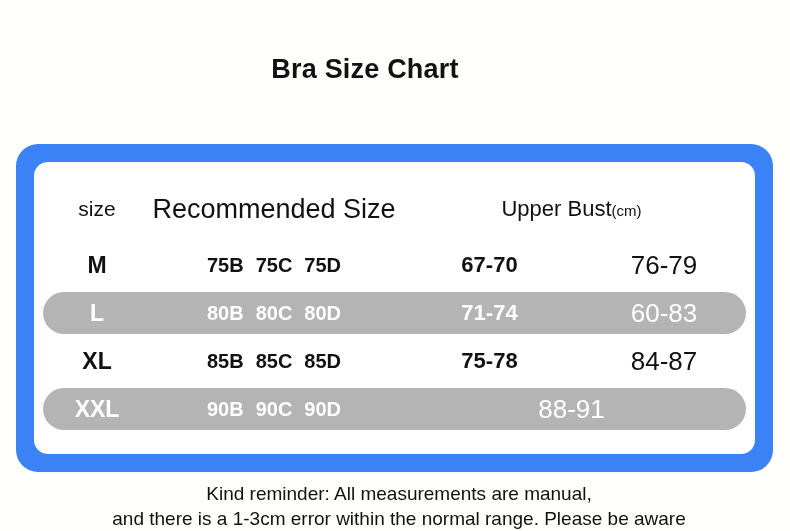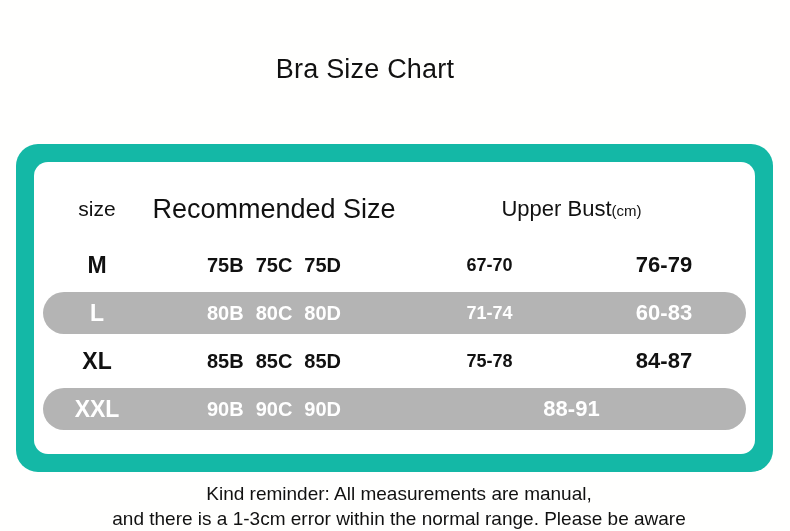--- a/index.html
+++ b/index.html
@@ -17,34 +17,34 @@
   }
 
   
   .chart-title {
     position: absolute;
     left: 0;
     top: 54px;
     width: 730px;
     text-align: center;
     font-size: 27px;
-    font-weight: 400;
+    font-weight: 700;
     letter-spacing: 0.2px;
     color: #111111;
   }
 
   
   .table-frame {
     position: absolute;
     left: 16px;
     top: 144px;
     width: 757px;
     height: 328px;
     box-sizing: border-box;
-    background: #14b8a6;
+    background: #3b82f6;
     border-radius: 22px;
     padding: 18px;
   }
   .table-inner {
     width: 100%;
     height: 100%;
     box-sizing: border-box;
     background: #ffffff;
     border-radius: 14px;
     position: relative;
@@ -84,28 +84,28 @@
     flex: 0 0 246px;
     display: flex;
     justify-content: center;
     gap: 12px;
     font-size: 20px;
     font-weight: 700;
   }
   .col-under {
     flex: 0 0 185px;
     text-align: center;
-    font-size: 18px;
+    font-size: 22px;
     font-weight: 700;
   }
   .col-upper {
     flex: 1 1 auto;
     text-align: center;
-    font-size: 22px;
-    font-weight: 700;
+    font-size: 26px;
+    font-weight: 400;
   }
 
   
   .row.header .col-size {
     font-size: 21px;
     font-weight: 400;
   }
   .row.header .col-rec {
     font-size: 27px;
     font-weight: 400;

